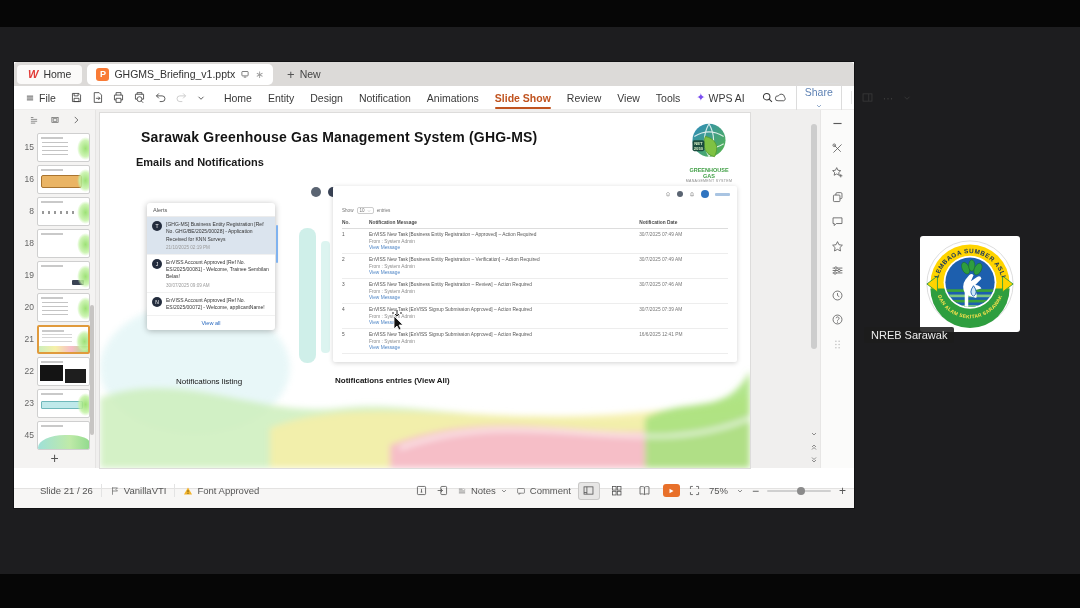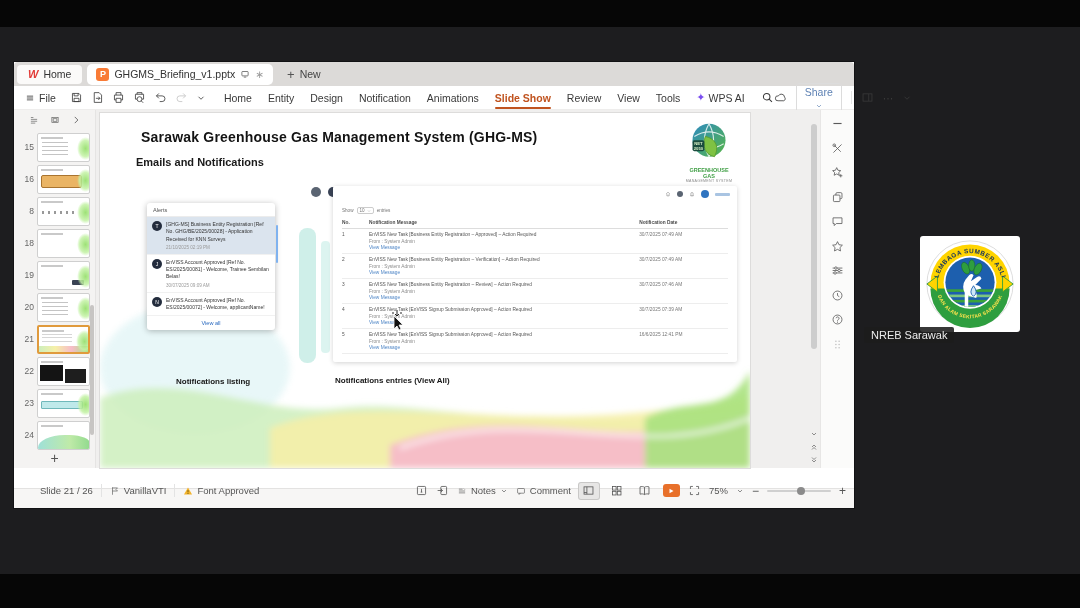--- a/index.html
+++ b/index.html
@@ -110,21 +110,21 @@
   .tg-controls { position:absolute; left:9px; top:21px; display:flex; align-items:center; gap:3px; font-size:4.6px; color:#777; }
   .tg-select { display:flex; align-items:center; gap:2px; border:1px solid #ccc; border-radius:2px; padding:0 2px; height:7px; }
   .tbl { position:absolute; left:9px; right:9px; top:32px; font-size:4.8px; color:#555; }
   .tbl-head { display:flex; border-bottom:1px solid #ddd; padding:2px 0 3px; font-weight:bold; color:#4a4a4a; }
   .col-no { width:7%; } .col-msg { width:70%; } .col-date { width:23%; }
   .tbl-row { display:flex; border-bottom:1px solid #ededed; padding:3px 0 3px; }
   .from-line { color:#8b8b8b; margin-top:1.5px; }
   .vm-link { color:#4f86c6; margin-top:1.5px; }
   .date-cell { color:#777; }
 
-  .caption-left { position:absolute; left:40px; top:264px; font-size:8px; font-weight:bold; color:#161616;padding-left:36px; }
+  .caption-left { position:absolute; left:40px; top:264px; font-size:8px; font-weight:normal; color:#161616;padding-left:36px; }
   .caption-right { position:absolute; left:235px; top:263px; font-size:8px; font-weight:bold; color:#161616; }
   .cursor { position:absolute; left:288px; top:196px; }
 
   
   .v-scroll { width:12px; position:relative; background:transparent; }
   .vs-up { position:absolute; top:2px; left:0; right:0; display:flex; justify-content:center; color:#666; }
   .vs-thumb { position:absolute; left:3px; top:14px; width:6px; height:225px; background:#cdcdcd; border-radius:3px; }
   .vs-bottom { position:absolute; bottom:4px; left:0; right:0; display:flex; flex-direction:column; align-items:center; gap:5px; color:#555; }
 
   
@@ -474,21 +474,21 @@
               <i class="deco2"></i>
             </div>
           </div>
         <div class="t-row">
             <span class="t-num">23</span>
             <div class="thumb v-teal">
               <i class="deco"></i>
             </div>
           </div>
         <div class="t-row">
-            <span class="t-num">24</span>
+            <span class="t-num">45</span>
             <div class="thumb v-wave">
               <i class="deco"></i>
             </div>
           </div>
       </div>
       <div class="panel-plus">+</div>
       <div class="panel-scroll"></div>
     </div>
 
     <div class="canvas">

